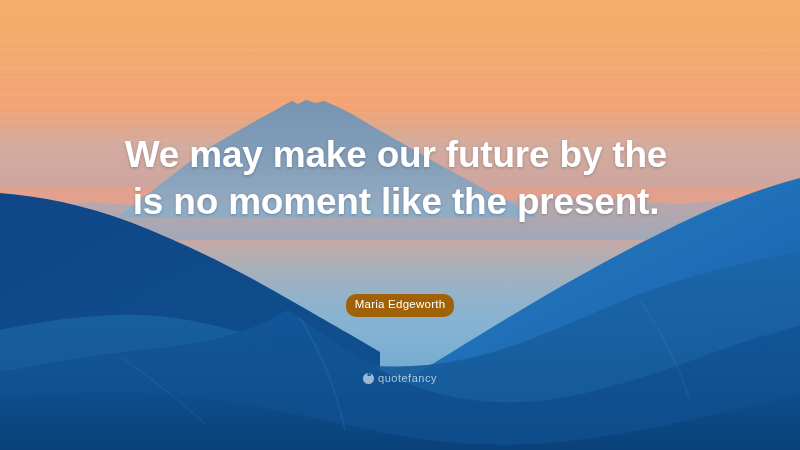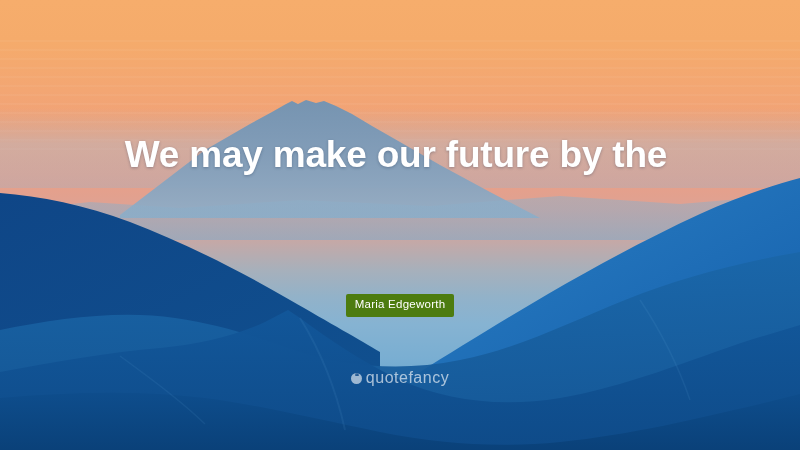--- a/index.html
+++ b/index.html
@@ -85,28 +85,28 @@
 
   
   .author-row {
     position: absolute;
     left: 0; right: 0;
     top: 294px;
     text-align: center;
   }
   .author-badge {
     display: inline-block;
-    background: #4d7c0f;
+    background: #a16207;
     color: #ffffff;
     font-size: 11.5px;
     font-weight: 400;
     letter-spacing: .25px;
     line-height: 1;
     padding: 5px 9px 6px 9px;
-    border-radius: 2px;
+    border-radius: 10px;
     vertical-align: top;
   }
 
   
   .watermark {
     position: absolute;
     left: 0; right: 0;
     top: 366px;
     text-align: center;
     opacity: .72;
@@ -127,21 +127,21 @@
   .wm-logo-mark {
     font-size: 8px;
     line-height: 1;
     color: #2b5d94;
     font-weight: 700;
     letter-spacing: -1px;
     transform: translateY(-1px);
   }
   .wm-text {
     color: rgba(255,255,255,0.88);
-    font-size: 16px;
+    font-size: 11px;
     letter-spacing: .5px;
     line-height: 1;
   }
 </style>
 </head>
 <body>
 
 <div class="stage">
 
   <div class="sky"></div>
@@ -258,20 +258,21 @@
 
     <g opacity="0.10">
       <path d="M 300,318 C 320,350 335,385 345,430" stroke="#6fb3e6" stroke-width="2" fill="none"></path>
       <path d="M 640,300 C 660,330 678,365 690,400" stroke="#6fb3e6" stroke-width="1.5" fill="none"></path>
       <path d="M 120,356 C 150,378 180,400 205,424" stroke="#6fb3e6" stroke-width="1.5" fill="none"></path>
     </g>
   </svg>
 
   <div class="quote-wrap">
     <p class="quote-text">We may make our future by the</p>
+    <p class="quote-text">is no moment like the present.</p>
   </div>
 
   <div class="author-row">
     <span class="author-badge">Maria Edgeworth</span>
   </div>
 
   <div class="watermark">
     <span class="wm-inner">
       <span class="wm-logo">
         <span class="wm-logo-mark">❝</span>

